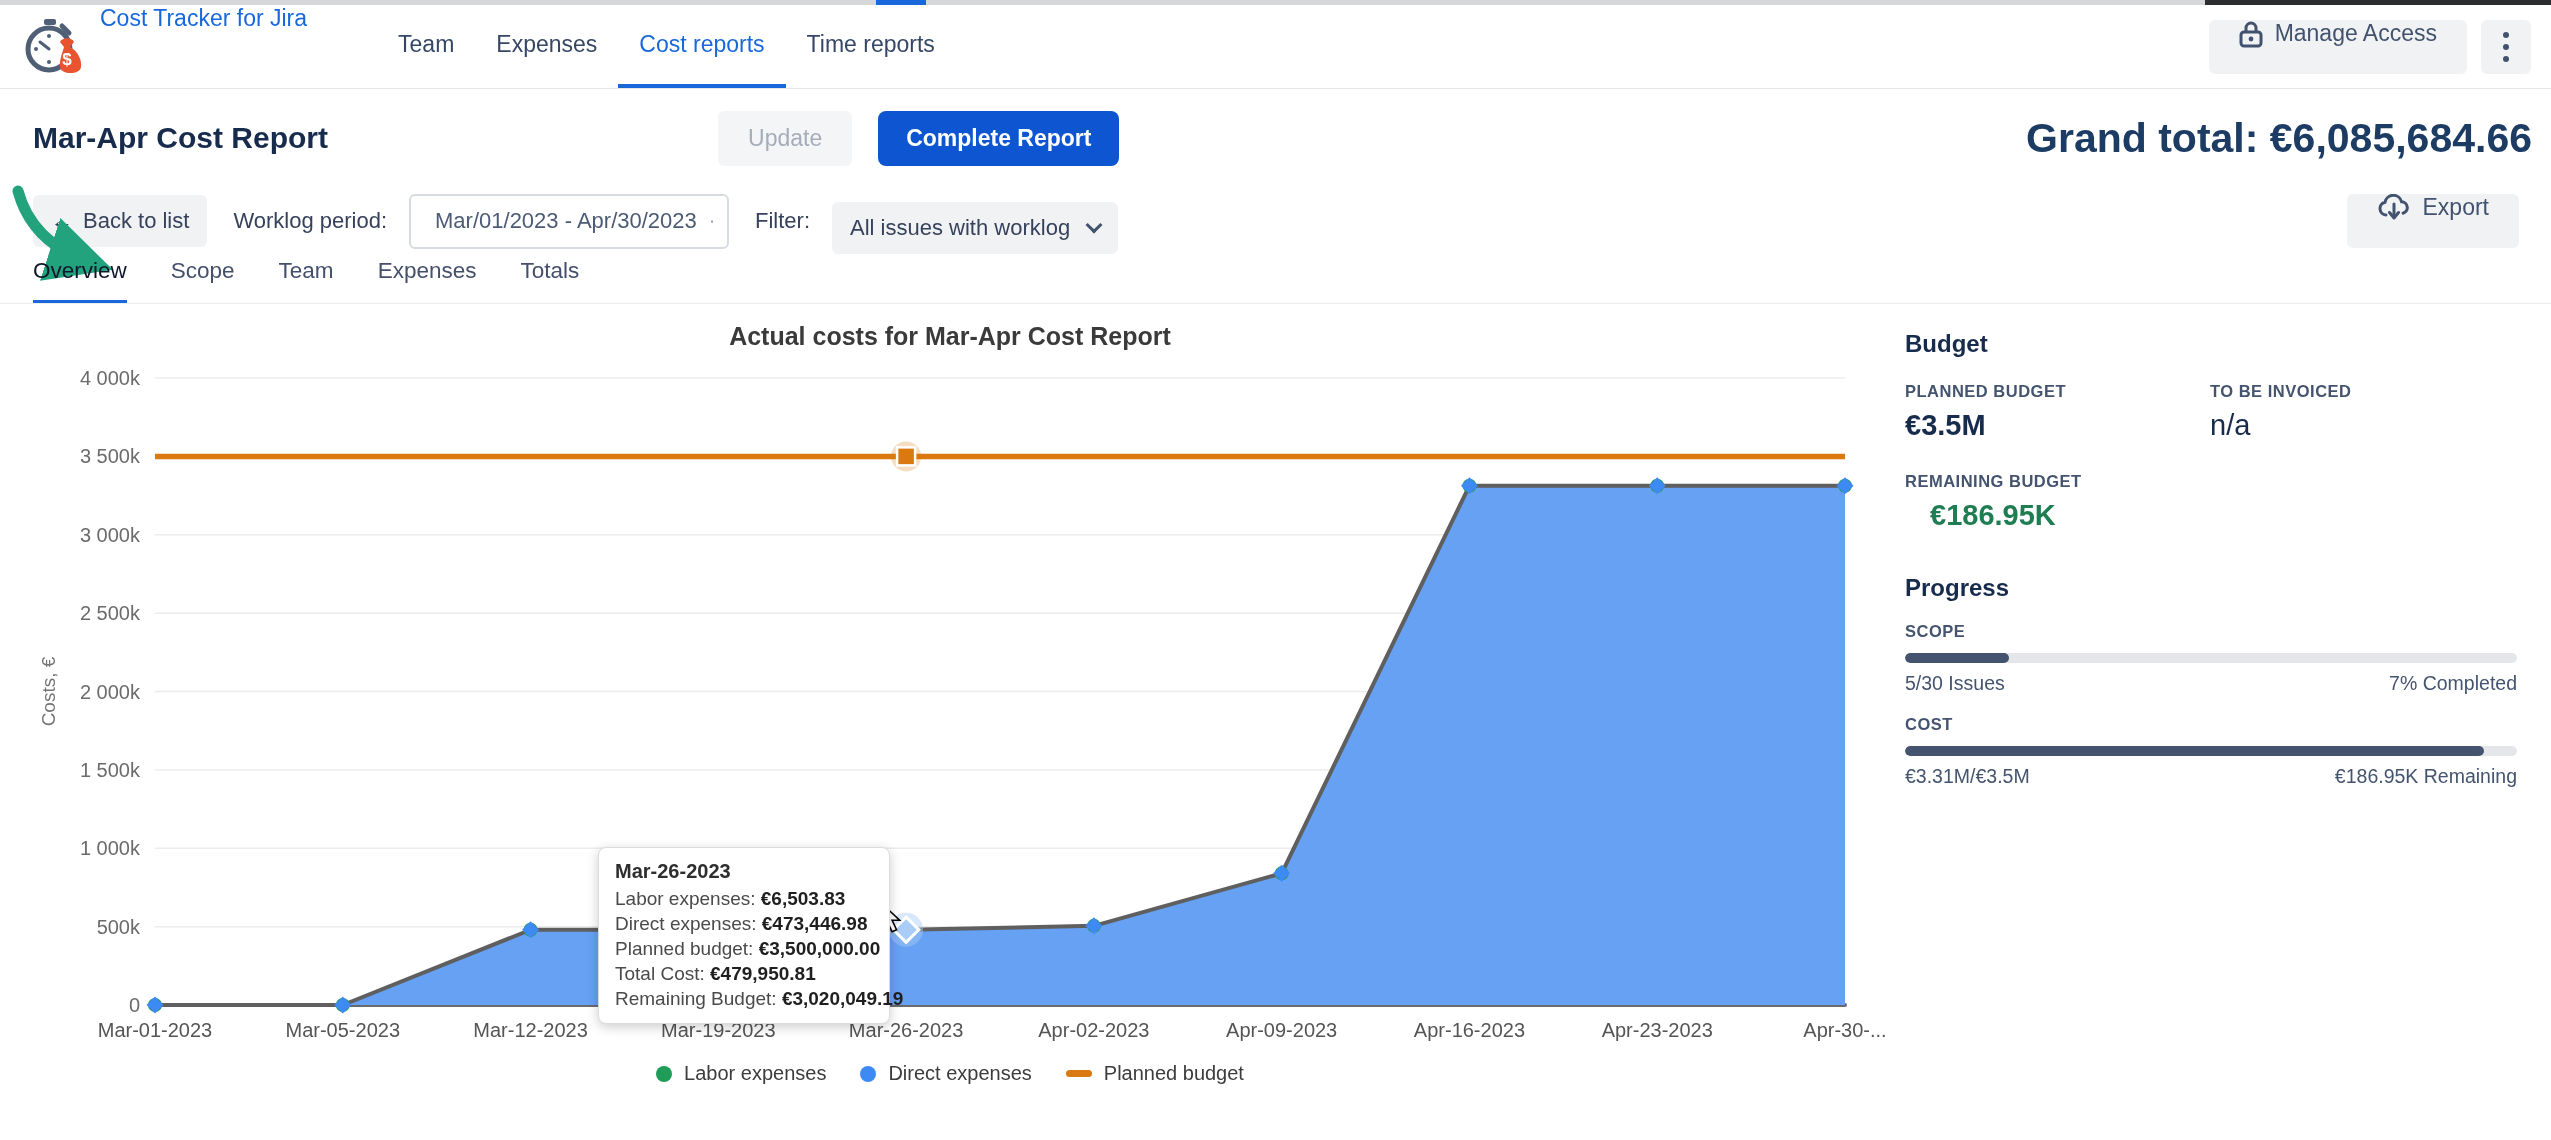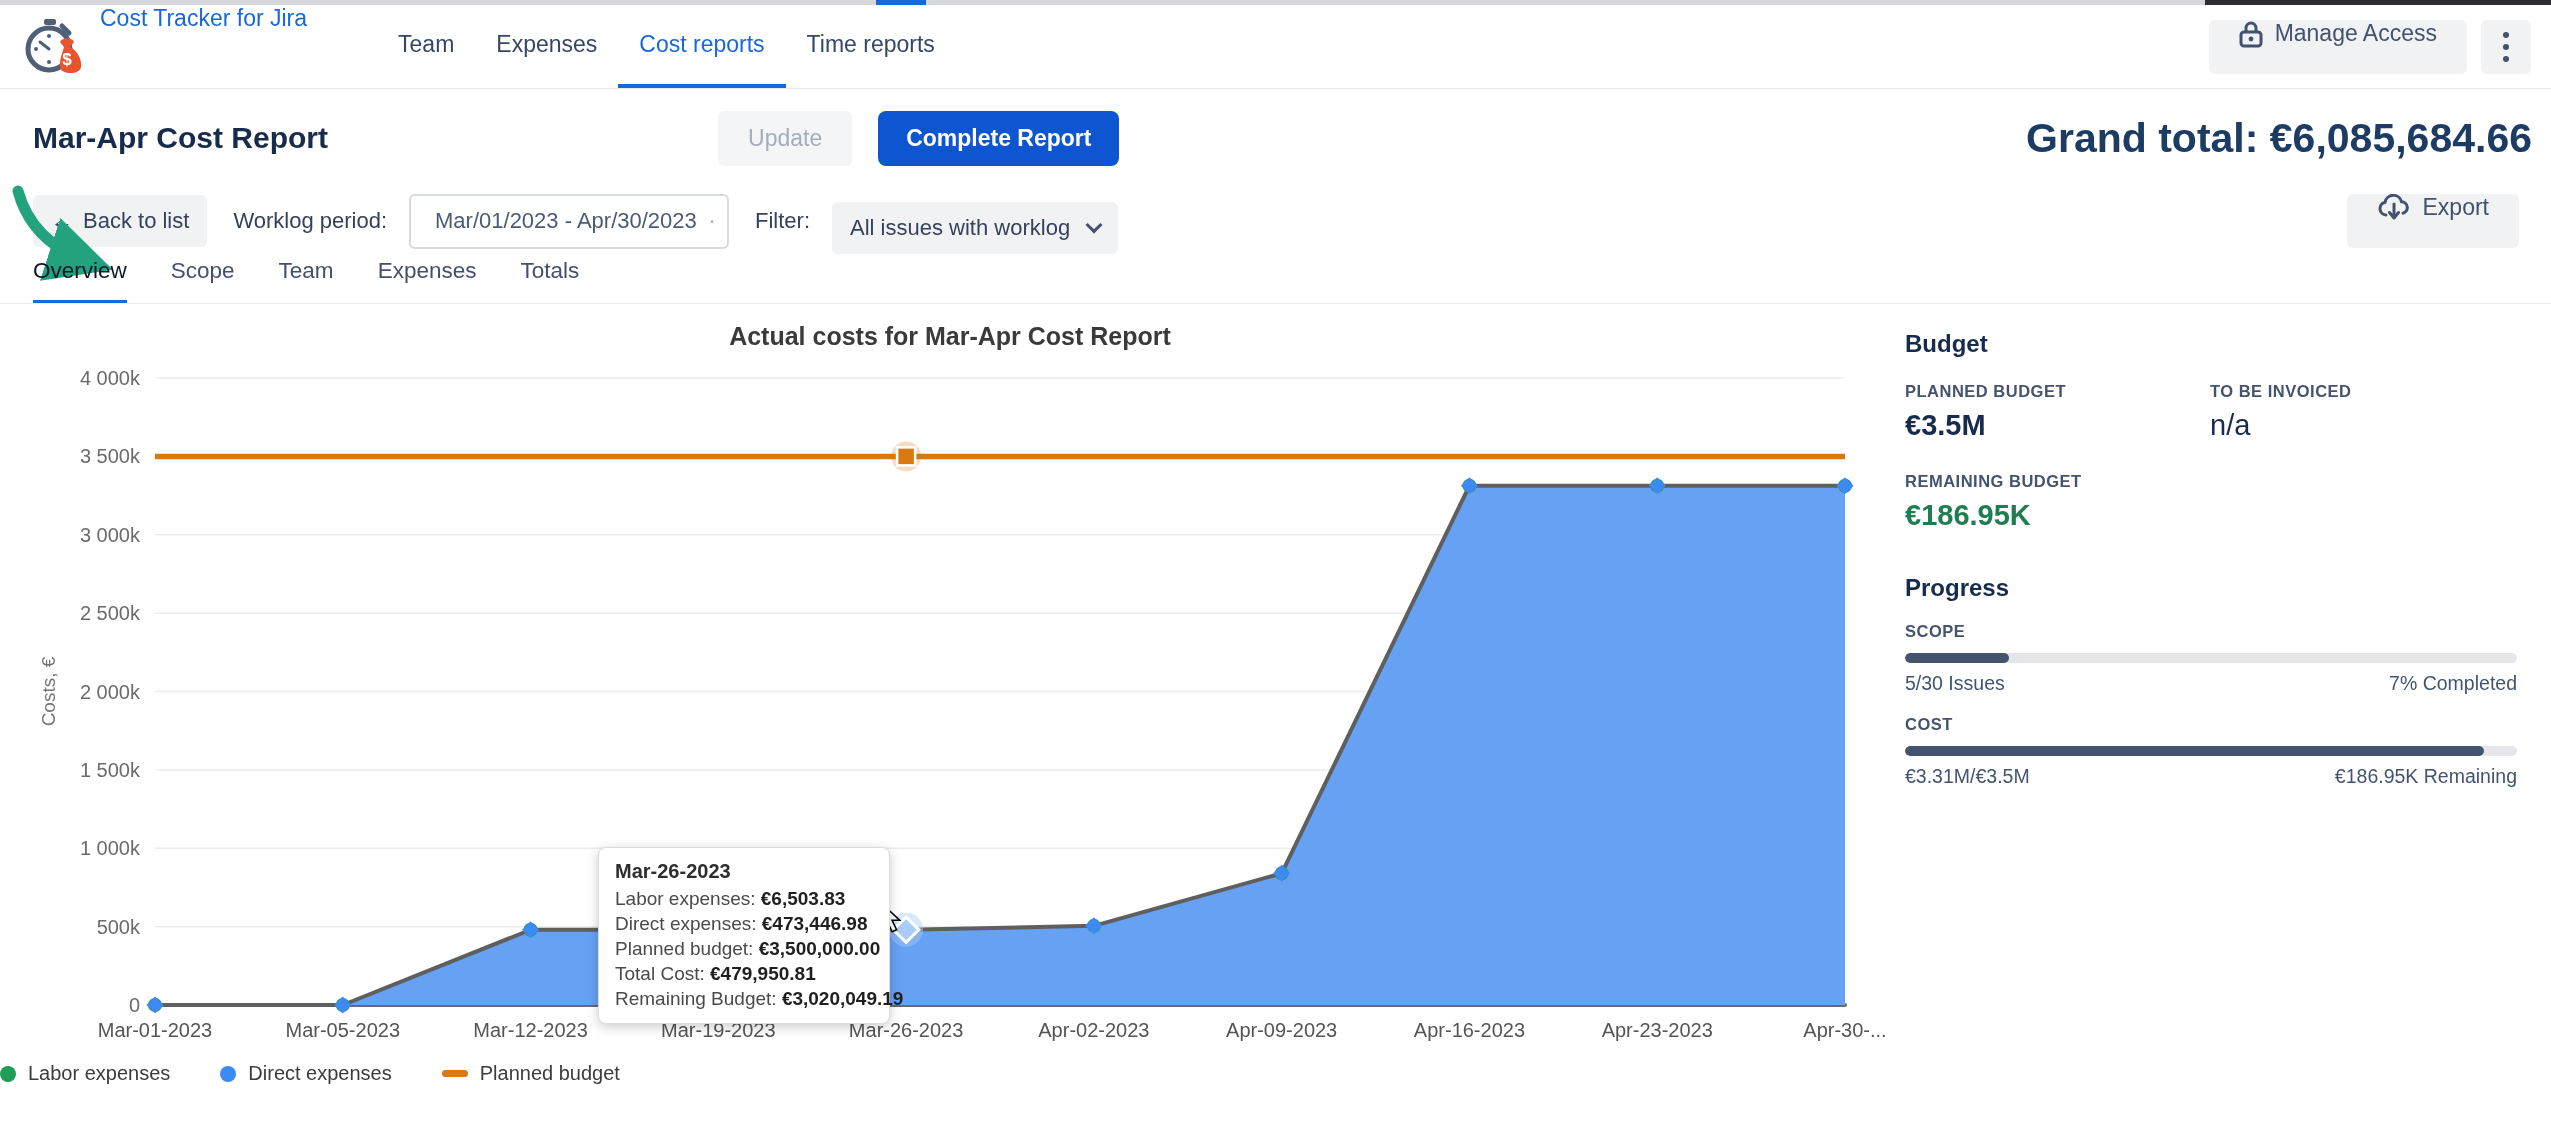--- a/index.html
+++ b/index.html
@@ -68,33 +68,33 @@
   .chart-title { position:absolute; left:0; top:-38px; width:1900px; text-align:center; font-size:25px;
                  font-weight:bold; color:#3a3a3a; }
   #cost-chart { position:absolute; left:0; top:0; }
 
   .tooltip { position:absolute; left:598px; top:487px; width:292px; background:#fff; border:1px solid #dcdcdc;
              border-radius:8px; box-shadow:0 3px 12px rgba(0,0,0,.2); padding:12px 16px; z-index:5; }
   .tooltip .tt-title { font-size:20px; font-weight:bold; color:#2e2e2e; margin-bottom:3px; }
   .tooltip .tt-row { font-size:19px; color:#4a4a4a; line-height:1.32; white-space:nowrap; }
   .tooltip .tt-row b { color:#1f1f1f; }
 
-  .legend { position:absolute; left:0; top:702px; width:1900px; display:flex; justify-content:flex-start;
-            align-items:center; gap:50px; }
+  .legend { position:absolute; left:0; top:702px; width:1900px; display:flex; justify-content:center;
+            align-items:center; gap:34px; }
   .legend-item { display:flex; align-items:center; gap:12px; font-size:20px; color:#3c3c3c; cursor:pointer; }
   .legend-dot { width:16px; height:16px; border-radius:50%; }
   .legend-dash { width:26px; height:7px; border-radius:4px; }
 
   
   .right-panel { position:absolute; left:1905px; top:330px; width:628px; }
   .panel-h { font-size:24px; font-weight:bold; color:#172b4d; }
   .budget-grid { display:grid; grid-template-columns:305px 1fr; margin-top:24px; row-gap:30px; }
   .mini-label { font-size:16.5px; font-weight:bold; color:#44546f; letter-spacing:.5px; }
   .big-val { font-size:29px; font-weight:bold; color:#172b4d; margin-top:8px; }
-  .big-val.green { color:#1e7e52; }
+  .big-val.green { color:#1e7e52;margin-left:25px; }
   .big-val.plain { font-weight:500; }
   .progress-h { margin-top:42px; }
   .pg-block { margin-top:20px; }
   .pg-track { margin-top:12px; width:612px; height:10px; background:#e4e6ea; border-radius:6px; overflow:hidden; }
   .pg-fill { height:100%; background:#44546f; border-radius:6px; }
   .pg-row { width:612px; display:flex; justify-content:space-between; margin-top:9px; font-size:19.5px; color:#44546f; }
 </style>
 </head>
 <body>
 

